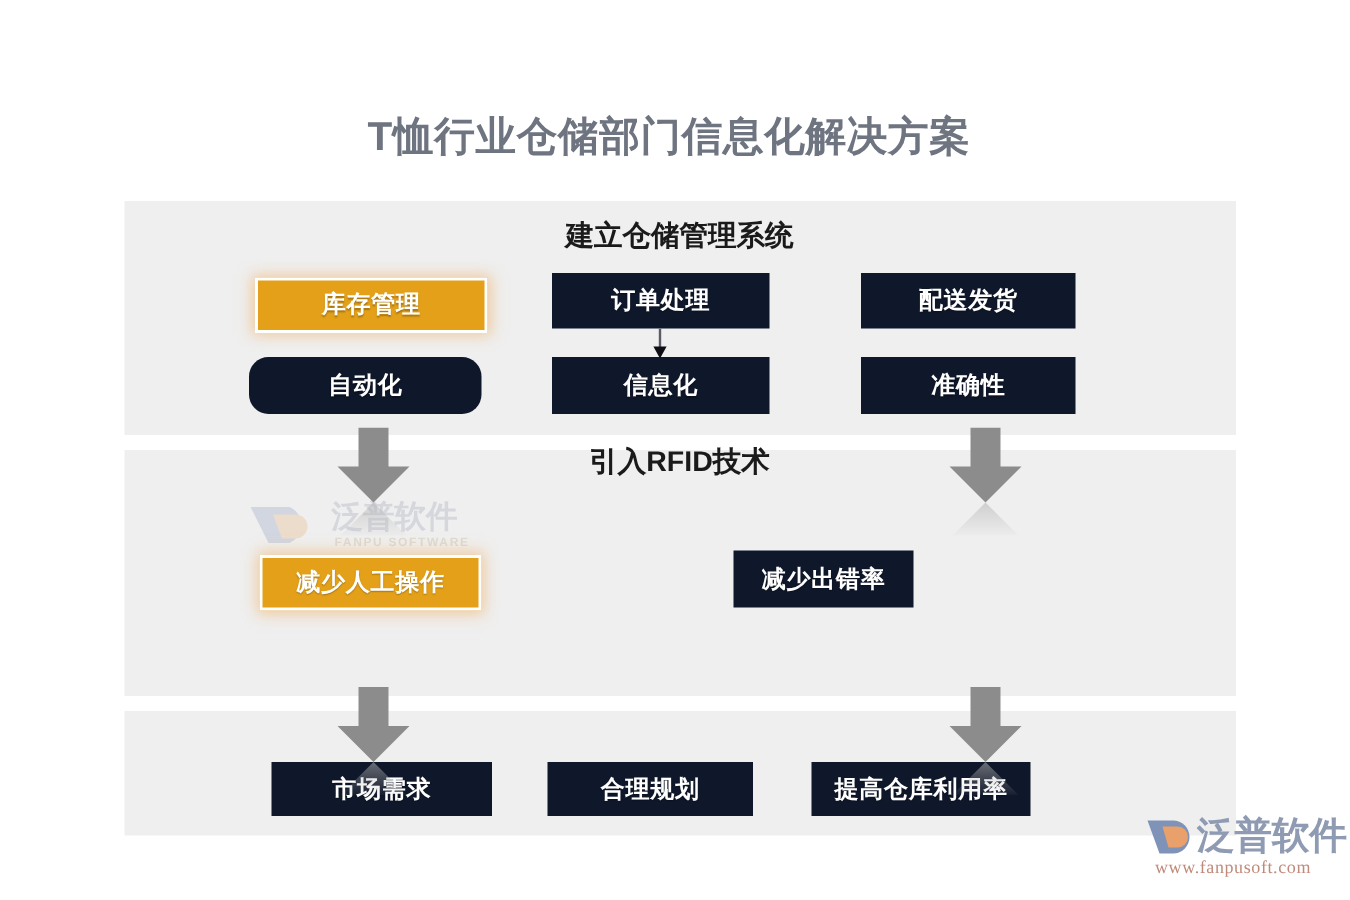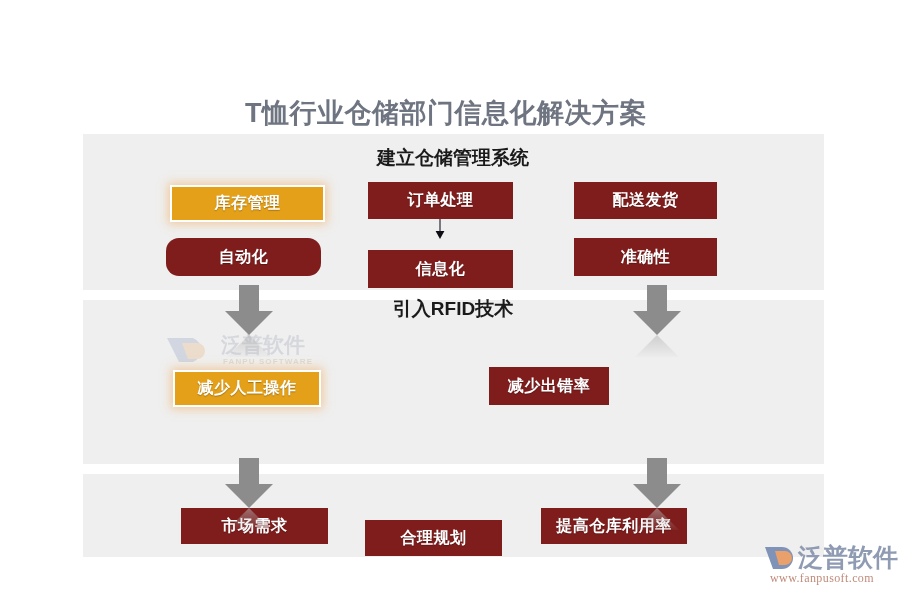--- a/index.html
+++ b/index.html
@@ -26,21 +26,20 @@
     left: 0;
     top: 74px;
     width: 892px;
     text-align: center;
     font-size: 27px;
     font-weight: 700;
     color: #6e7480;
     letter-spacing: 0.5px;
     line-height: 34px;
     white-space: nowrap;
-    margin-top: 22px;
   }
 
   
   .band {
     position: absolute;
     left: 83px;
     width: 741px;
     background: #efefef;
   }
   #band-1 { top: 134px; height: 156px; }
@@ -69,43 +68,43 @@
     align-items: center;
     justify-content: center;
     font-size: 16px;
     font-weight: 700;
     color: #ffffff;
     white-space: nowrap;
     letter-spacing: 0.5px;
     text-shadow: 0 1px 1px rgba(0,0,0,0.28);
   }
   .node.blue {
-    background: #7f1d1d;
+    background: #0f172a;
   }
   .node.orange {
     background: #e3a018;
     border: 2px solid #ffffff;
     box-shadow: 0 0 9px 2px rgba(240,170,90,0.55);
   }
 
   
   #node-inventory   { left: 170px; top: 185px; width: 155px; height: 37px; }
   #node-automation  { left: 166px; top: 238px; width: 155px; height: 38px; border-radius: 13px; }
   #node-order       { left: 368px; top: 182px; width: 145px; height: 37px; }
-  #node-info        { left: 368px; top: 238px; width: 145px; height: 38px; margin-top: 12px; }
+  #node-info        { left: 368px; top: 238px; width: 145px; height: 38px; }
   #node-delivery    { left: 574px; top: 182px; width: 143px; height: 37px; }
   #node-accuracy    { left: 574px; top: 238px; width: 143px; height: 38px; }
 
   
   #node-less-manual { left: 173px; top: 370px; width: 148px; height: 37px; }
   #node-less-error  { left: 489px; top: 367px; width: 120px; height: 38px; }
 
   
   #node-market      { left: 181px; top: 508px; width: 147px; height: 36px; }
-  #node-planning    { left: 365px; top: 508px; width: 137px; height: 36px; margin-top: 12px; }
+  #node-planning    { left: 365px; top: 508px; width: 137px; height: 36px; }
   #node-utilization { left: 541px; top: 508px; width: 146px; height: 36px; }
 
   
   .flow-arrow {
     position: absolute;
     width: 56px;
     height: 72px;
   }
   #arrow-left-1  { left: 221px; top: 285px; }
   #arrow-right-1 { left: 629px; top: 285px; }

